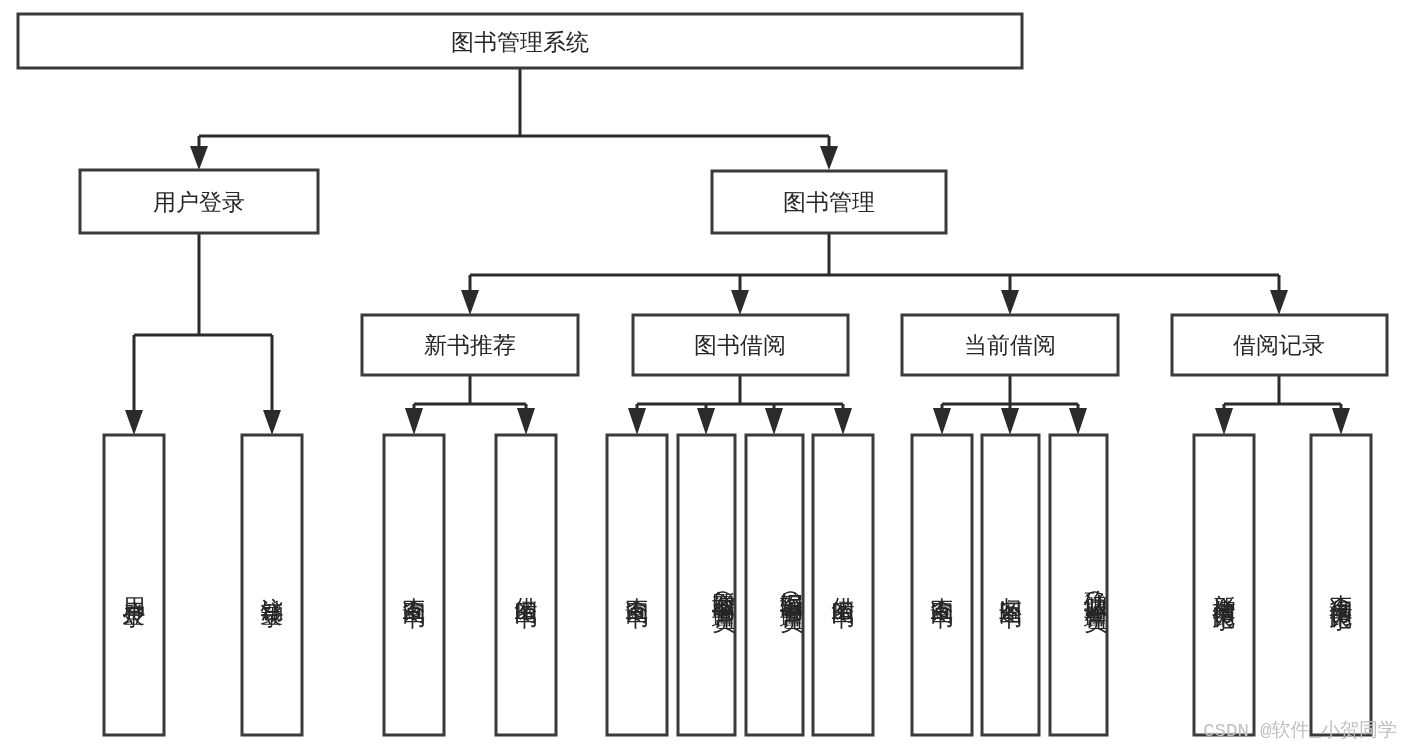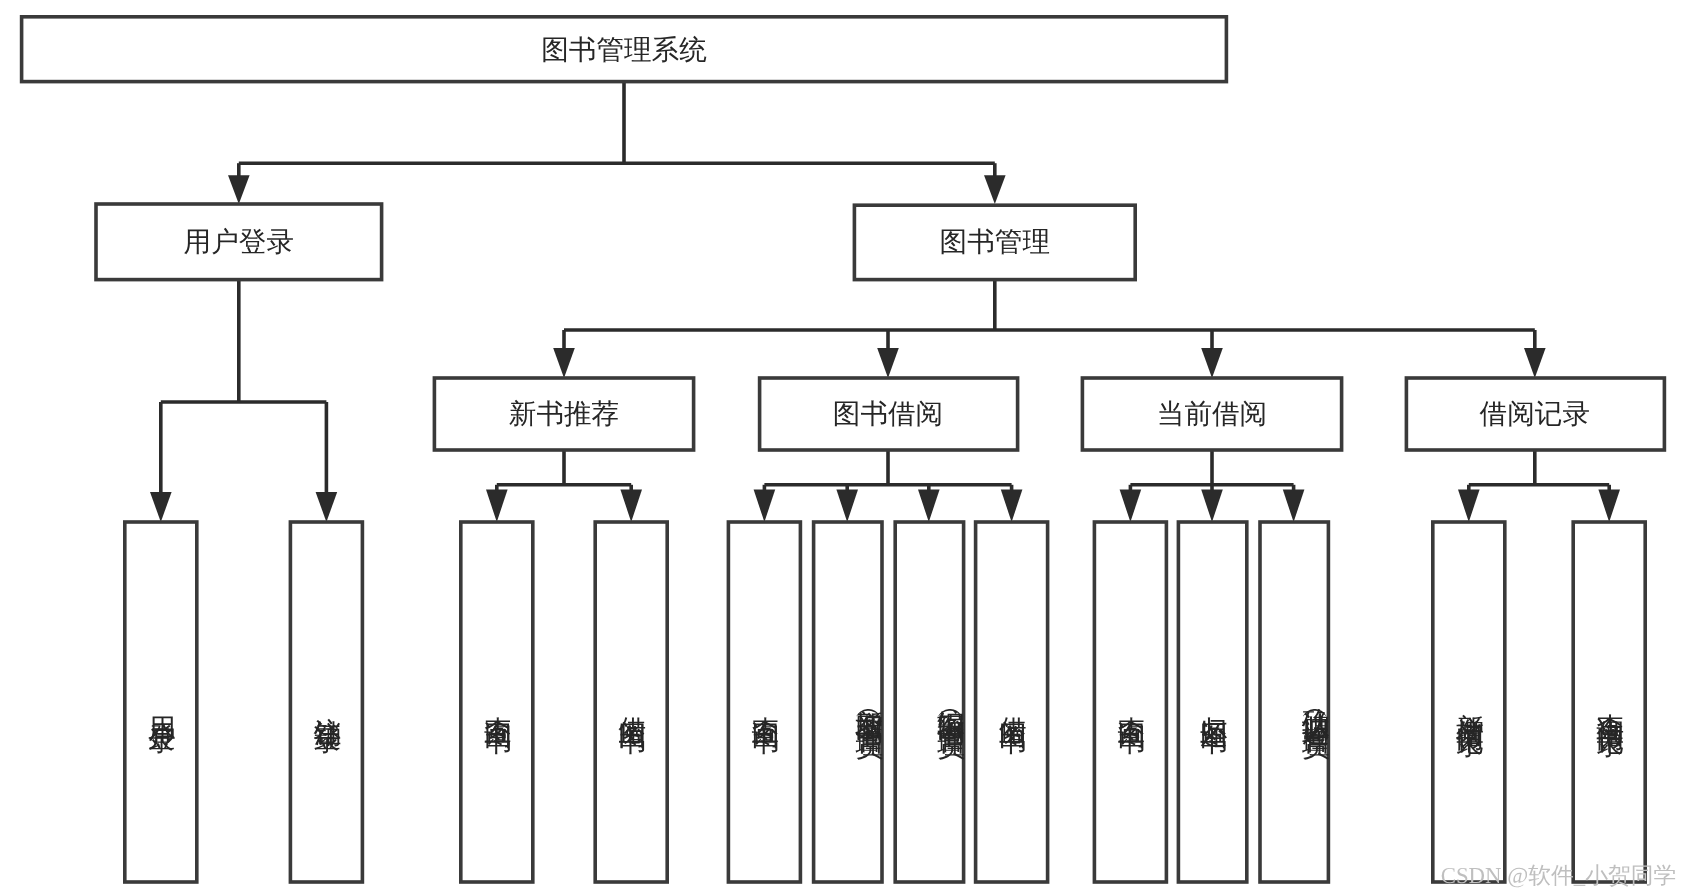--- a/index.html
+++ b/index.html
@@ -57,21 +57,21 @@
     line-height: 1;
     color: #262626;
     letter-spacing: 3px;
     white-space: nowrap;
     pointer-events: none;
   }
   .watermark {
     position: absolute;
     right: 8px;
     bottom: 4px;
-    font-family: Liberation Serif, serif;
+    font-family: Liberation Mono, monospace;
     font-size: 19px;
     color: #bfbfbf;
     white-space: nowrap;
     pointer-events: none;
   }
 </style>
 </head>
 <body>
 
 <div id="diagram-root">

